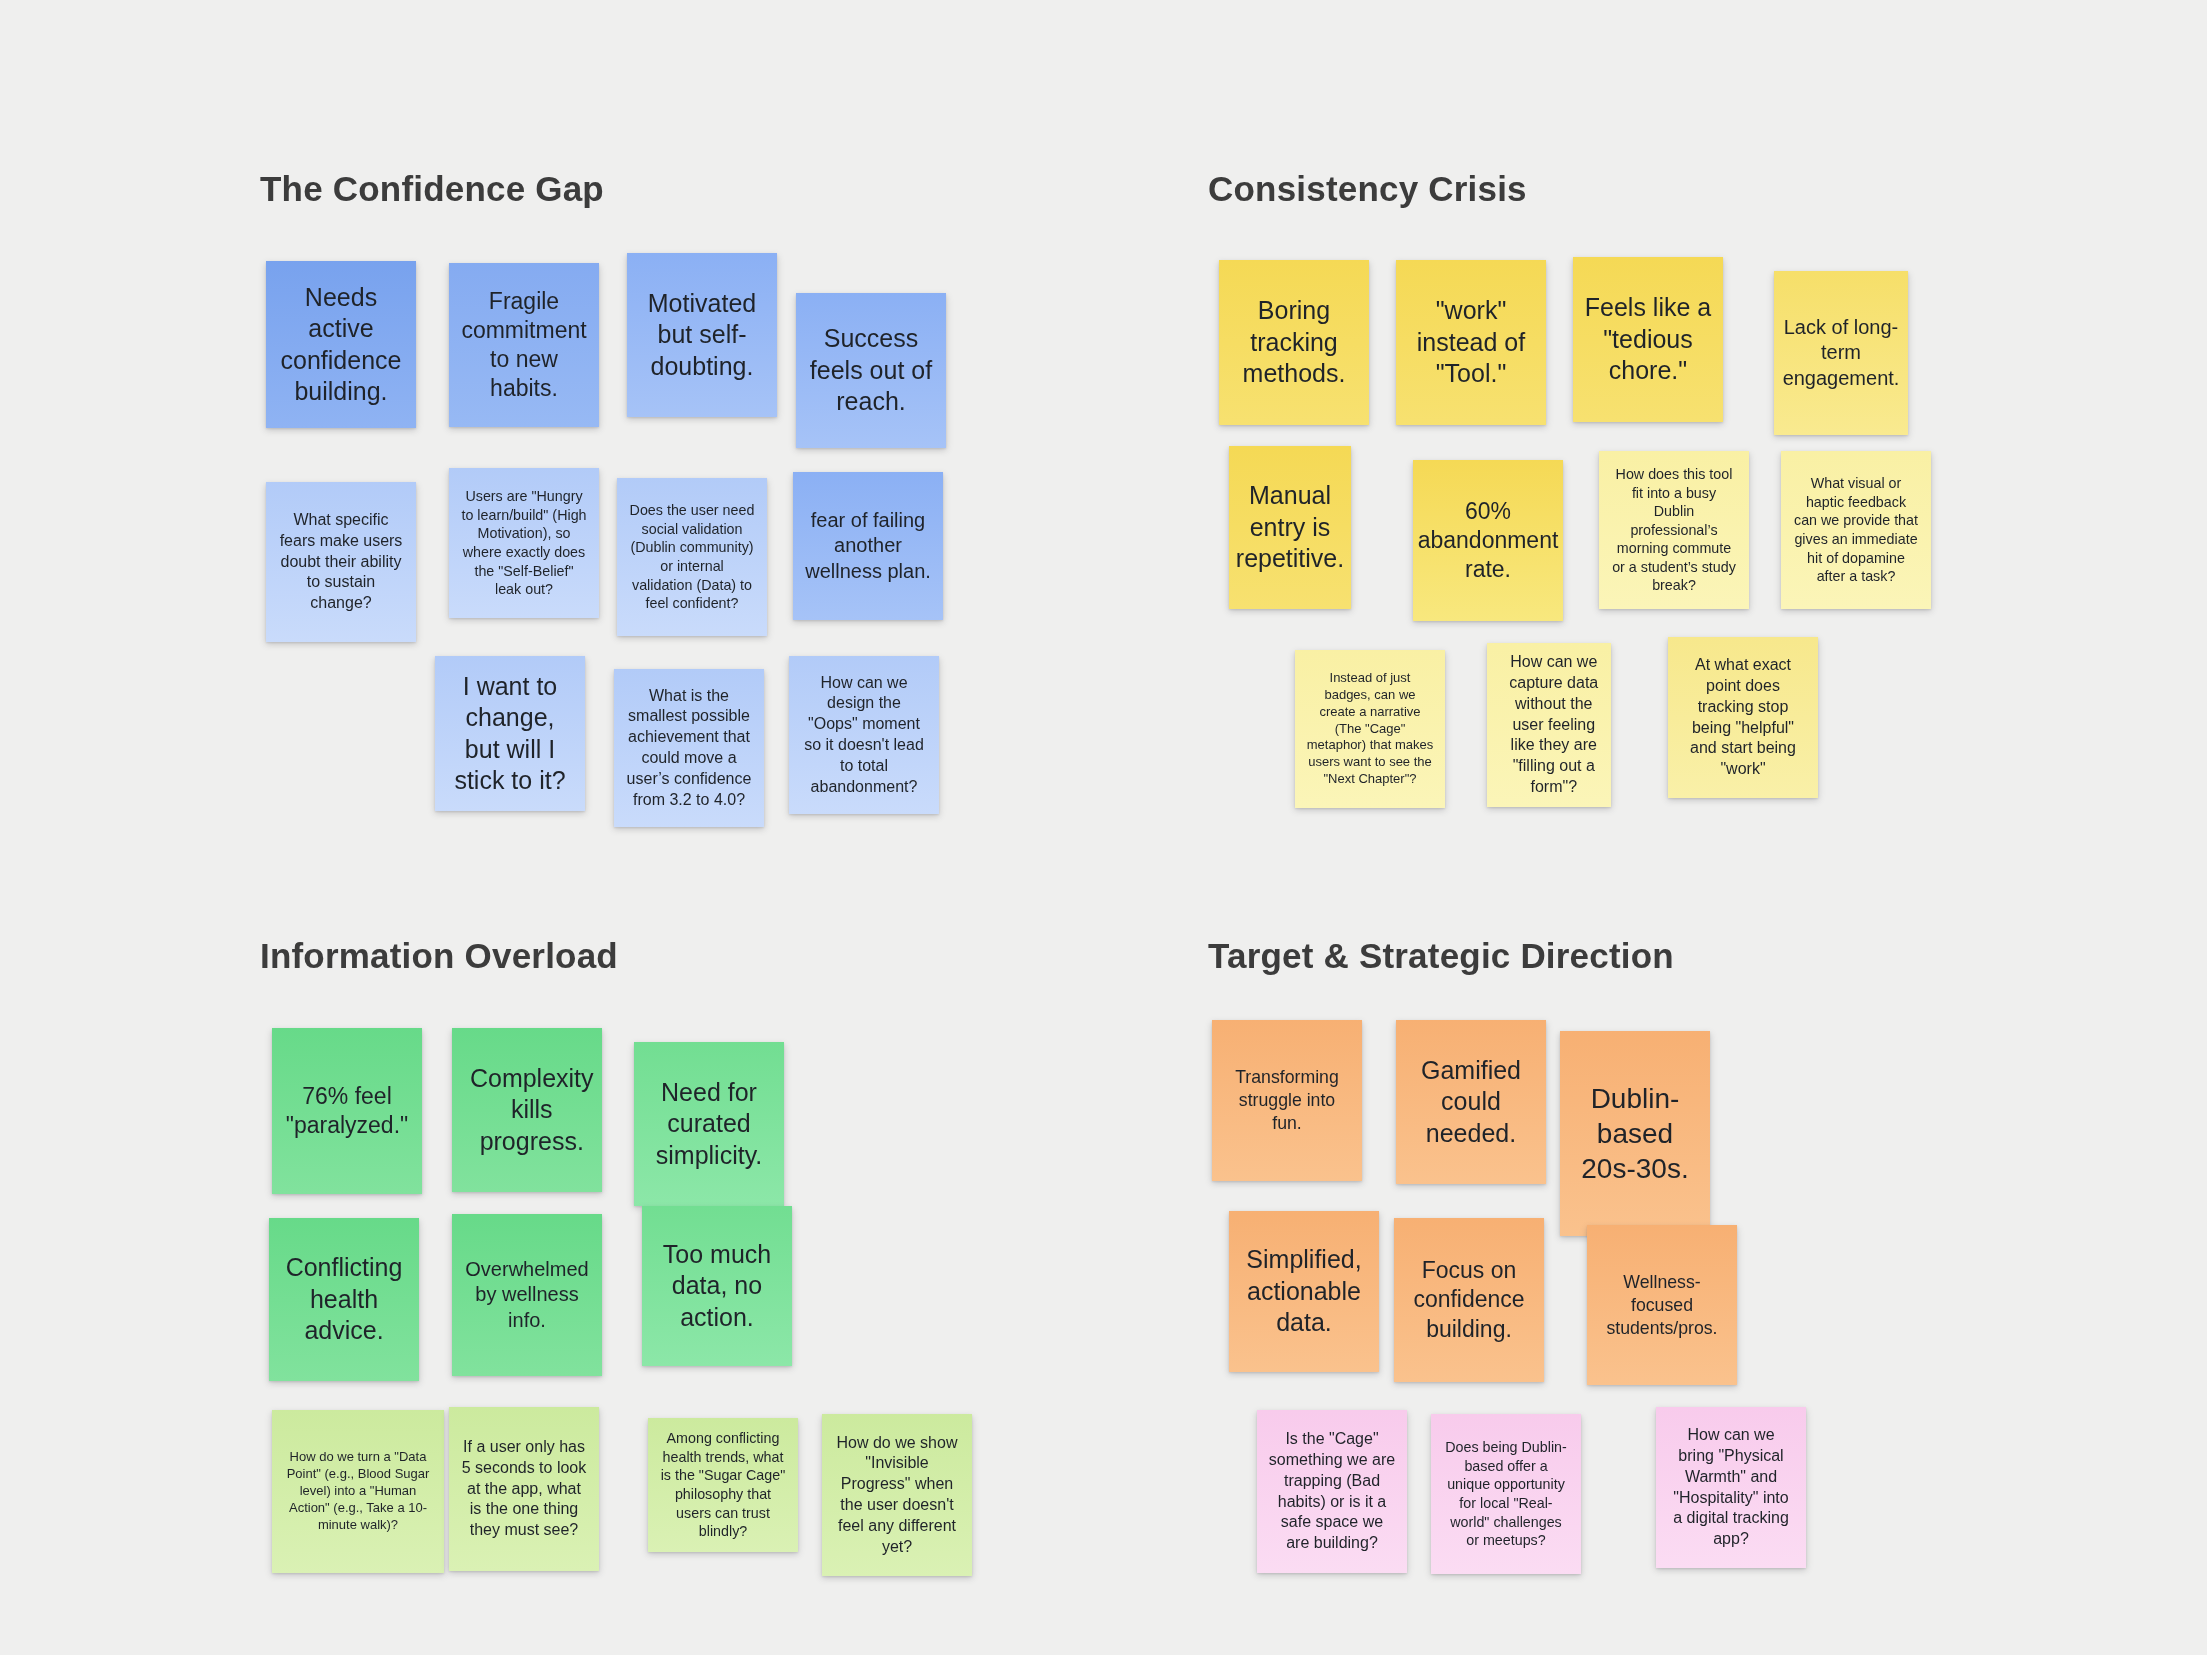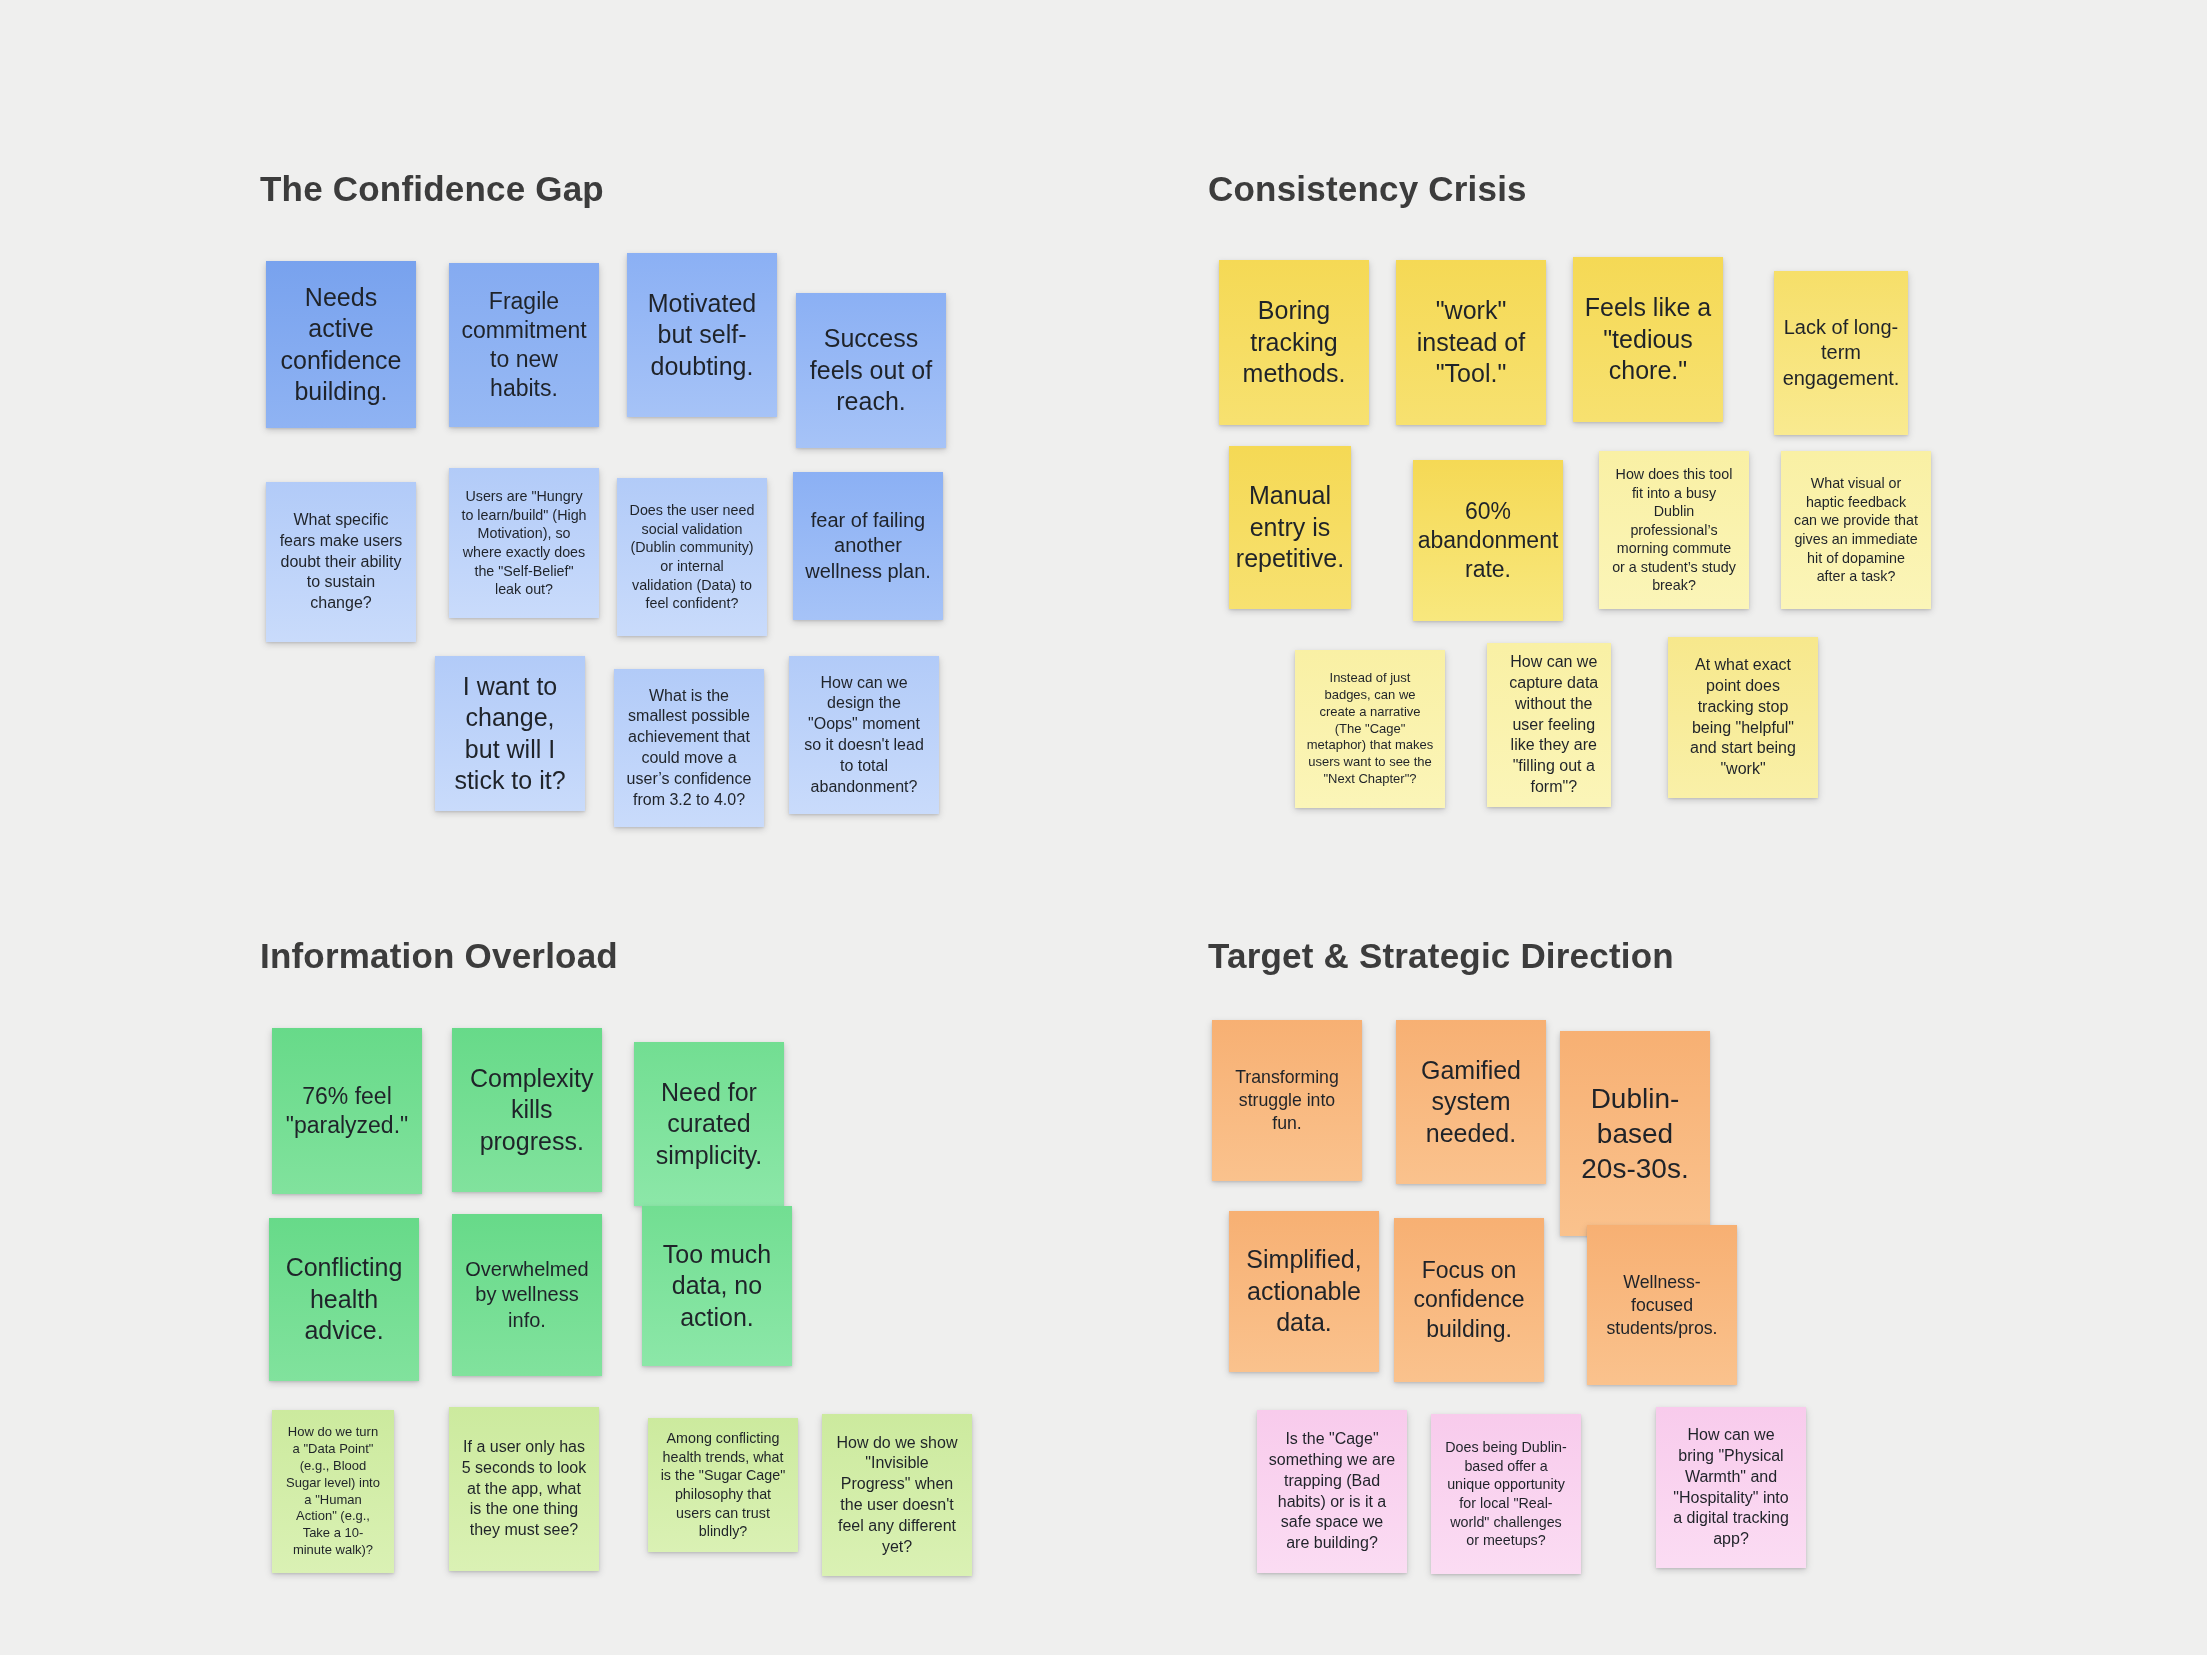--- a/index.html
+++ b/index.html
@@ -67,26 +67,26 @@
     <div class="note fs-xs" style="background: linear-gradient(rgb(249, 240, 164), rgb(251, 245, 184)); left: 1781px; top: 435px; width: 150px; height: 158px; color: rgb(31, 35, 41);">What visual or haptic feedback can we provide that gives an immediate hit of dopamine after a task?</div>
     <div class="note fs-xxs" style="background: linear-gradient(rgb(249, 240, 164), rgb(251, 245, 184)); left: 1295px; top: 634px; width: 150px; height: 158px; color: rgb(31, 35, 41);">Instead of just badges, can we create a narrative (The "Cage" metaphor) that makes users want to see the "Next Chapter"?</div>
     <div class="note fs-s" style="background: linear-gradient(rgb(249, 240, 164), rgb(251, 245, 184)); left: 1487px; top: 627px; width: 124px; height: 164px; color: rgb(31, 35, 41); padding-left: 21px;">How can we capture data without the user feeling like they are "filling out a form"?</div>
     <div class="note fs-s" style="background: linear-gradient(rgb(247, 232, 140), rgb(249, 240, 168)); left: 1668px; top: 621px; width: 150px; height: 161px; color: rgb(31, 35, 41);">At what exact point does tracking stop being "helpful" and start being "work"</div>
     <div class="note fs-ml" style="background: linear-gradient(rgb(103, 218, 137), rgb(129, 226, 157)); left: 272px; top: 1012px; width: 150px; height: 166px; color: rgb(31, 35, 41);">76% feel "paralyzed."</div>
     <div class="note fs-l" style="background: linear-gradient(rgb(103, 218, 137), rgb(129, 226, 157)); left: 452px; top: 1012px; width: 150px; height: 164px; color: rgb(31, 35, 41); padding-left: 21px;">Complexity kills progress.</div>
     <div class="note fs-l" style="background: linear-gradient(rgb(114, 222, 146), rgb(140, 231, 168)); left: 634px; top: 1026px; width: 150px; height: 164px; color: rgb(31, 35, 41);">Need for curated simplicity.</div>
     <div class="note fs-l" style="background: linear-gradient(rgb(103, 218, 137), rgb(129, 226, 157)); left: 269px; top: 1202px; width: 150px; height: 163px; color: rgb(31, 35, 41);">Conflicting health advice.</div>
     <div class="note fs-m" style="background: linear-gradient(rgb(103, 218, 137), rgb(129, 226, 157)); left: 452px; top: 1198px; width: 150px; height: 162px; color: rgb(31, 35, 41);">Overwhelmed by wellness info.</div>
     <div class="note fs-l" style="background: linear-gradient(rgb(114, 222, 146), rgb(140, 231, 168)); left: 642px; top: 1190px; width: 150px; height: 160px; color: rgb(31, 35, 41);">Too much data, no action.</div>
-    <div class="note fs-xxs" style="background: linear-gradient(rgb(204, 234, 158), rgb(218, 241, 180)); left: 272px; top: 1394px; width: 122px; height: 163px; color: rgb(31, 35, 41);">How do we turn a "Data Point" (e.g., Blood Sugar level) into a "Human Action" (e.g., Take a 10-minute walk)?</div>
+    <div class="note fs-xxs" style="background: linear-gradient(rgb(204, 234, 158), rgb(218, 241, 180)); left: 272px; top: 1394px; width: 172px; height: 163px; color: rgb(31, 35, 41);">How do we turn a "Data Point" (e.g., Blood Sugar level) into a "Human Action" (e.g., Take a 10-minute walk)?</div>
     <div class="note fs-s" style="background: linear-gradient(rgb(204, 234, 158), rgb(218, 241, 180)); left: 449px; top: 1391px; width: 150px; height: 164px; color: rgb(31, 35, 41);">If a user only has 5 seconds to look at the app, what is the one thing they must see?</div>
     <div class="note fs-xs" style="background: linear-gradient(rgb(204, 234, 158), rgb(218, 241, 180)); left: 648px; top: 1402px; width: 150px; height: 134px; color: rgb(31, 35, 41);">Among conflicting health trends, what is the "Sugar Cage" philosophy that users can trust blindly?</div>
     <div class="note fs-s" style="background: linear-gradient(rgb(204, 234, 158), rgb(218, 241, 180)); left: 822px; top: 1398px; width: 150px; height: 162px; color: rgb(31, 35, 41);">How do we show "Invisible Progress" when the user doesn't feel any different yet?</div>
     <div class="note fs-sm" style="background: linear-gradient(rgb(247, 176, 115), rgb(250, 194, 141)); left: 1212px; top: 1004px; width: 150px; height: 161px; color: rgb(31, 35, 41);">Transforming struggle into fun.</div>
-    <div class="note fs-l" style="background: linear-gradient(rgb(247, 176, 115), rgb(250, 194, 141)); left: 1396px; top: 1004px; width: 150px; height: 164px; color: rgb(31, 35, 41);">Gamified system needed.</div>
+    <div class="note fs-l" style="background: linear-gradient(rgb(247, 176, 115), rgb(250, 194, 141)); left: 1396px; top: 1004px; width: 150px; height: 164px; color: rgb(31, 35, 41);">Gamified could needed.</div>
     <div class="note fs-xl" style="background: linear-gradient(rgb(247, 176, 115), rgb(250, 194, 141)); left: 1560px; top: 1015px; width: 150px; height: 205px; color: rgb(31, 35, 41);">Dublin-based 20s-30s.</div>
     <div class="note fs-l" style="background: linear-gradient(rgb(247, 176, 115), rgb(250, 194, 141)); left: 1229px; top: 1195px; width: 150px; height: 161px; color: rgb(31, 35, 41);">Simplified, actionable data.</div>
     <div class="note fs-ml" style="background: linear-gradient(rgb(247, 176, 115), rgb(250, 194, 141)); left: 1394px; top: 1202px; width: 150px; height: 164px; color: rgb(31, 35, 41);">Focus on confidence building.</div>
     <div class="note fs-sm" style="background: linear-gradient(rgb(247, 176, 115), rgb(250, 194, 141)); left: 1587px; top: 1209px; width: 150px; height: 160px; color: rgb(31, 35, 41);">Wellness-focused students/pros.</div>
     <div class="note fs-s" style="background: linear-gradient(rgb(248, 203, 236), rgb(251, 220, 243)); left: 1257px; top: 1394px; width: 150px; height: 163px; color: rgb(31, 35, 41);">Is the "Cage" something we are trapping (Bad habits) or is it a safe space we are building?</div>
     <div class="note fs-xs" style="background: linear-gradient(rgb(248, 203, 236), rgb(251, 220, 243)); left: 1431px; top: 1398px; width: 150px; height: 160px; color: rgb(31, 35, 41);">Does being Dublin-based offer a unique opportunity for local "Real-world" challenges or meetups?</div>
     <div class="note fs-s" style="background: linear-gradient(rgb(248, 203, 236), rgb(251, 220, 243)); left: 1656px; top: 1391px; width: 150px; height: 161px; color: rgb(31, 35, 41);">How can we bring "Physical Warmth" and "Hospitality" into a digital tracking app?</div>
   </div>
 
 

